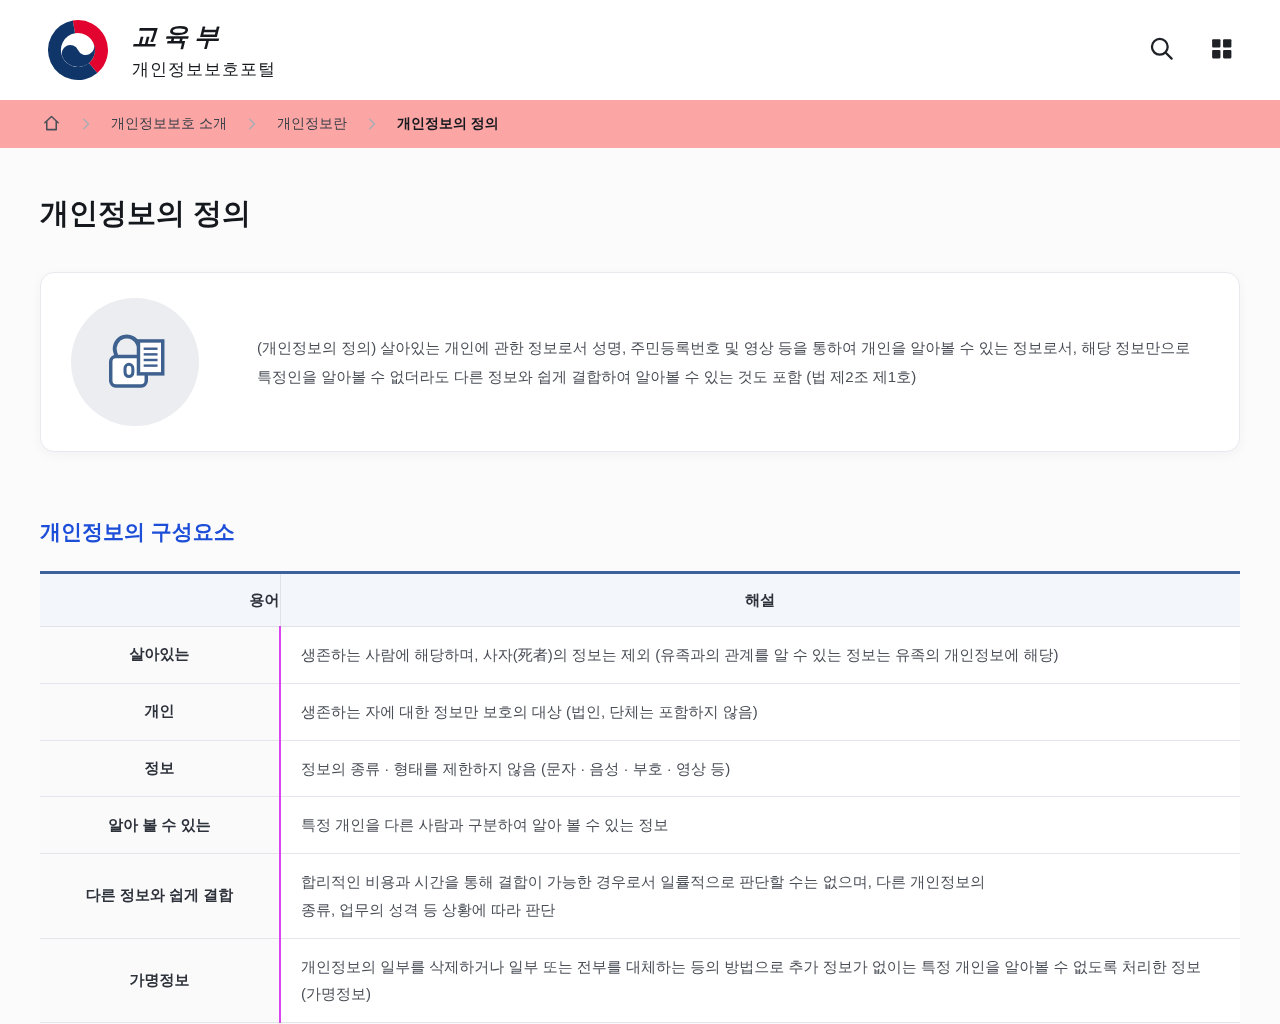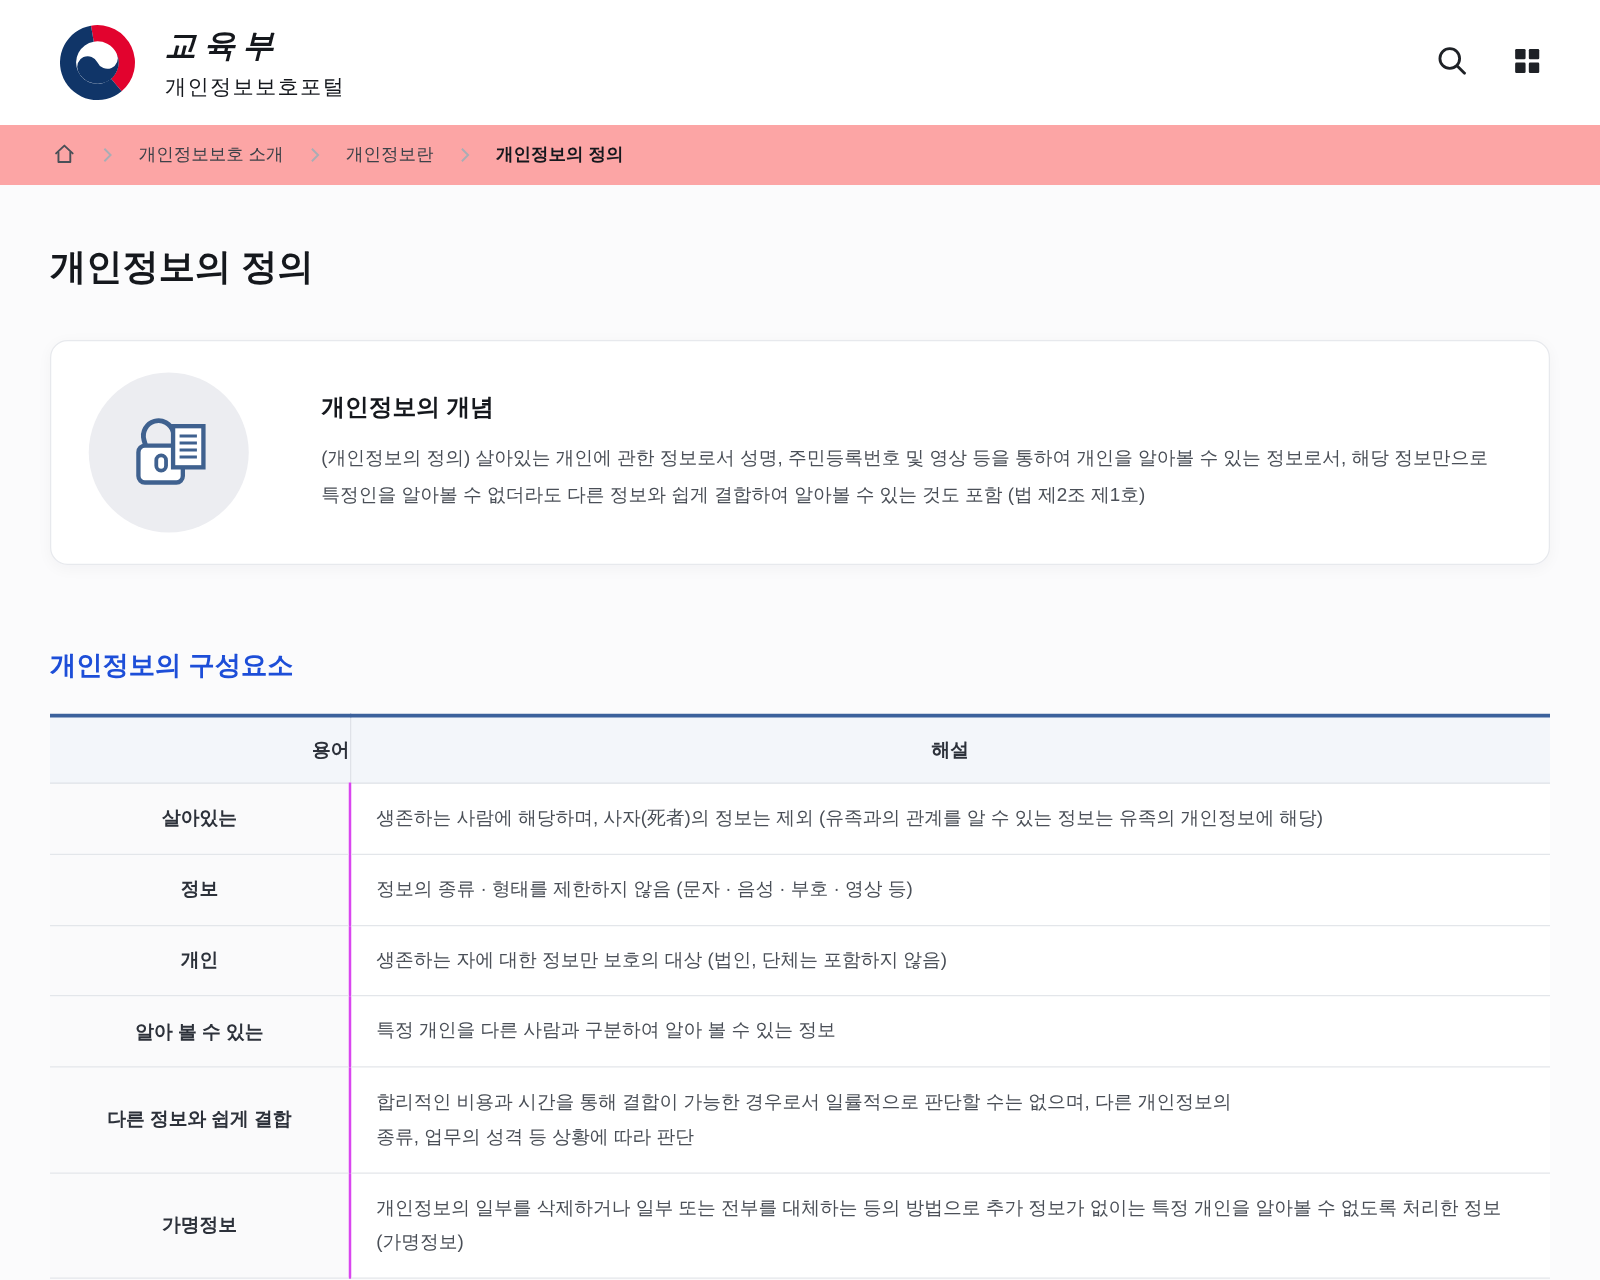--- a/index.html
+++ b/index.html
@@ -165,46 +165,45 @@
           <rect x="33.5" y="50" width="9" height="14" rx="4.5" fill="#ffffff" stroke="#3f618f" stroke-width="3.5"></rect>
           <rect x="49" y="23" width="28" height="38" fill="#ffffff" stroke="#3f618f" stroke-width="4"></rect>
           <line x1="55" y1="32" x2="71" y2="32" stroke="#3f618f" stroke-width="2.8"></line>
           <line x1="55" y1="38.5" x2="71" y2="38.5" stroke="#3f618f" stroke-width="2.8"></line>
           <line x1="55" y1="45" x2="71" y2="45" stroke="#3f618f" stroke-width="2.8"></line>
           <line x1="55" y1="51.5" x2="71" y2="51.5" stroke="#3f618f" stroke-width="2.8"></line>
         </svg>
       </span>
     </div>
     <div>
-      <div class="card-heading">개인정보의 개념</div>
       <div class="card-body">(개인정보의 정의) 살아있는 개인에 관한 정보로서 성명, 주민등록번호 및 영상 등을 통하여 개인을 알아볼 수 있는 정보로서, 해당 정보만으로 특정인을 알아볼 수 없더라도 다른 정보와 쉽게 결합하여 알아볼 수 있는 것도 포함 (법 제2조 제1호)</div>
     </div>
   </div>
 
   <h2 class="section-heading">개인정보의 구성요소</h2>
 
   <table class="info-table">
     <thead>
       <tr>
         <th class="col-term">용어</th>
         <th class="col-desc">해설</th>
       </tr>
     </thead>
     <tbody>
       <tr>
         <td class="td-term">살아있는</td>
         <td class="td-desc">생존하는 사람에 해당하며, 사자(死者)의 정보는 제외 (유족과의 관계를 알 수 있는 정보는 유족의 개인정보에 해당)</td>
       </tr>
       <tr>
+        <td class="td-term">개인</td>
+        <td class="td-desc">생존하는 자에 대한 정보만 보호의 대상 (법인, 단체는 포함하지 않음)</td>
+      </tr>
+      <tr>
         <td class="td-term">정보</td>
         <td class="td-desc">정보의 종류 · 형태를 제한하지 않음 (문자 · 음성 · 부호 · 영상 등)</td>
-      </tr>
-      <tr>
-        <td class="td-term">개인</td>
-        <td class="td-desc">생존하는 자에 대한 정보만 보호의 대상 (법인, 단체는 포함하지 않음)</td>
       </tr>
       <tr>
         <td class="td-term">알아 볼 수 있는</td>
         <td class="td-desc">특정 개인을 다른 사람과 구분하여 알아 볼 수 있는 정보</td>
       </tr>
       <tr>
         <td class="td-term">다른 정보와 쉽게 결합</td>
         <td class="td-desc">합리적인 비용과 시간을 통해 결합이 가능한 경우로서 일률적으로 판단할 수는 없으며, 다른 개인정보의
 종류, 업무의 성격 등 상황에 따라 판단</td>
       </tr>

